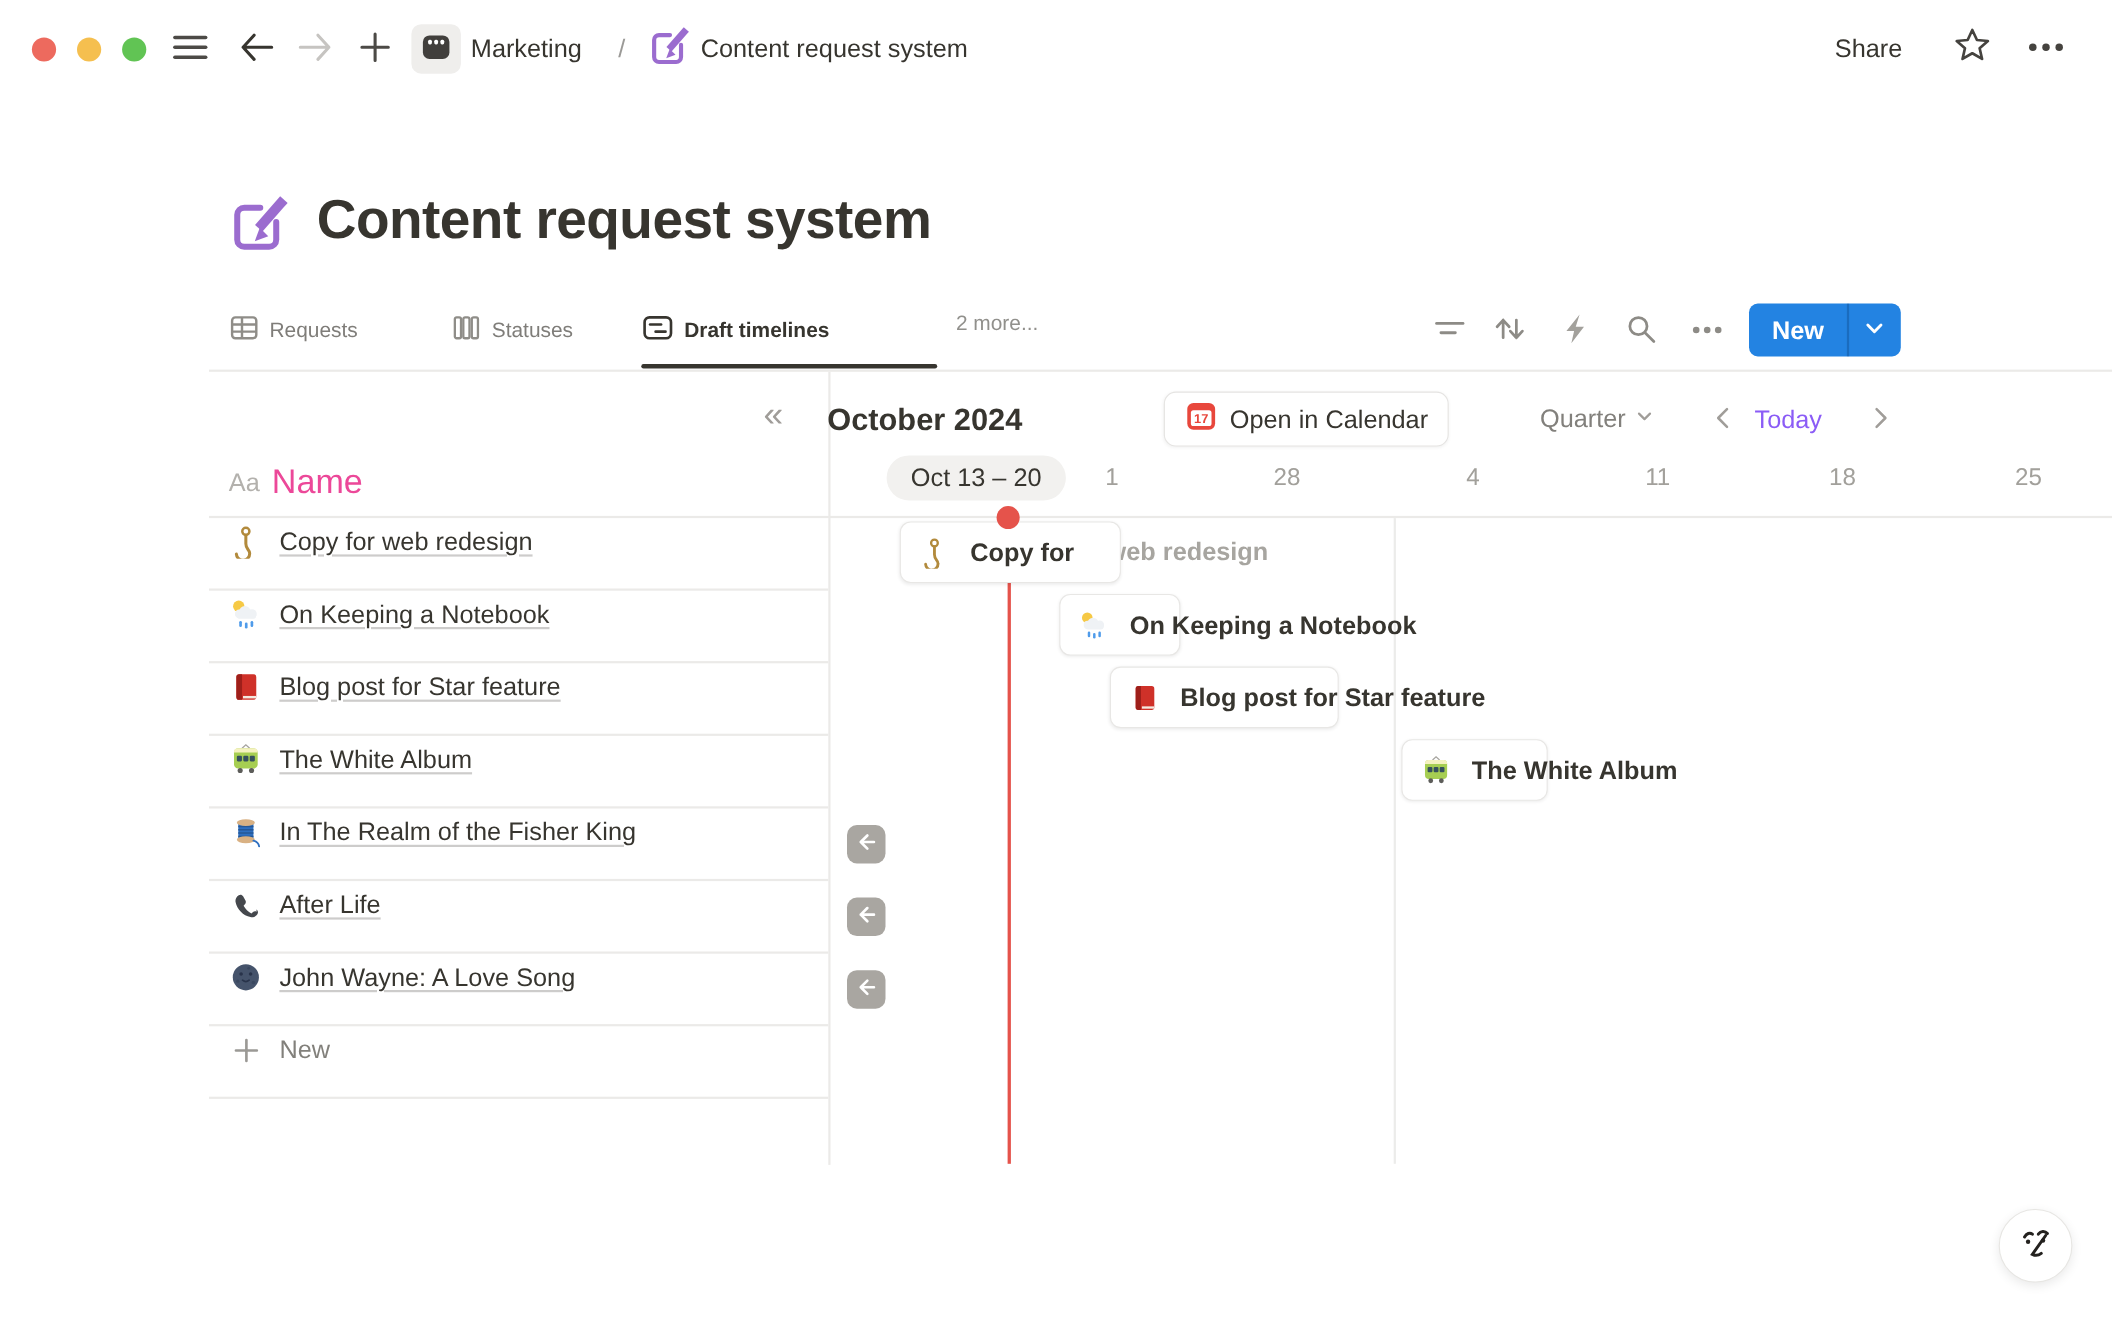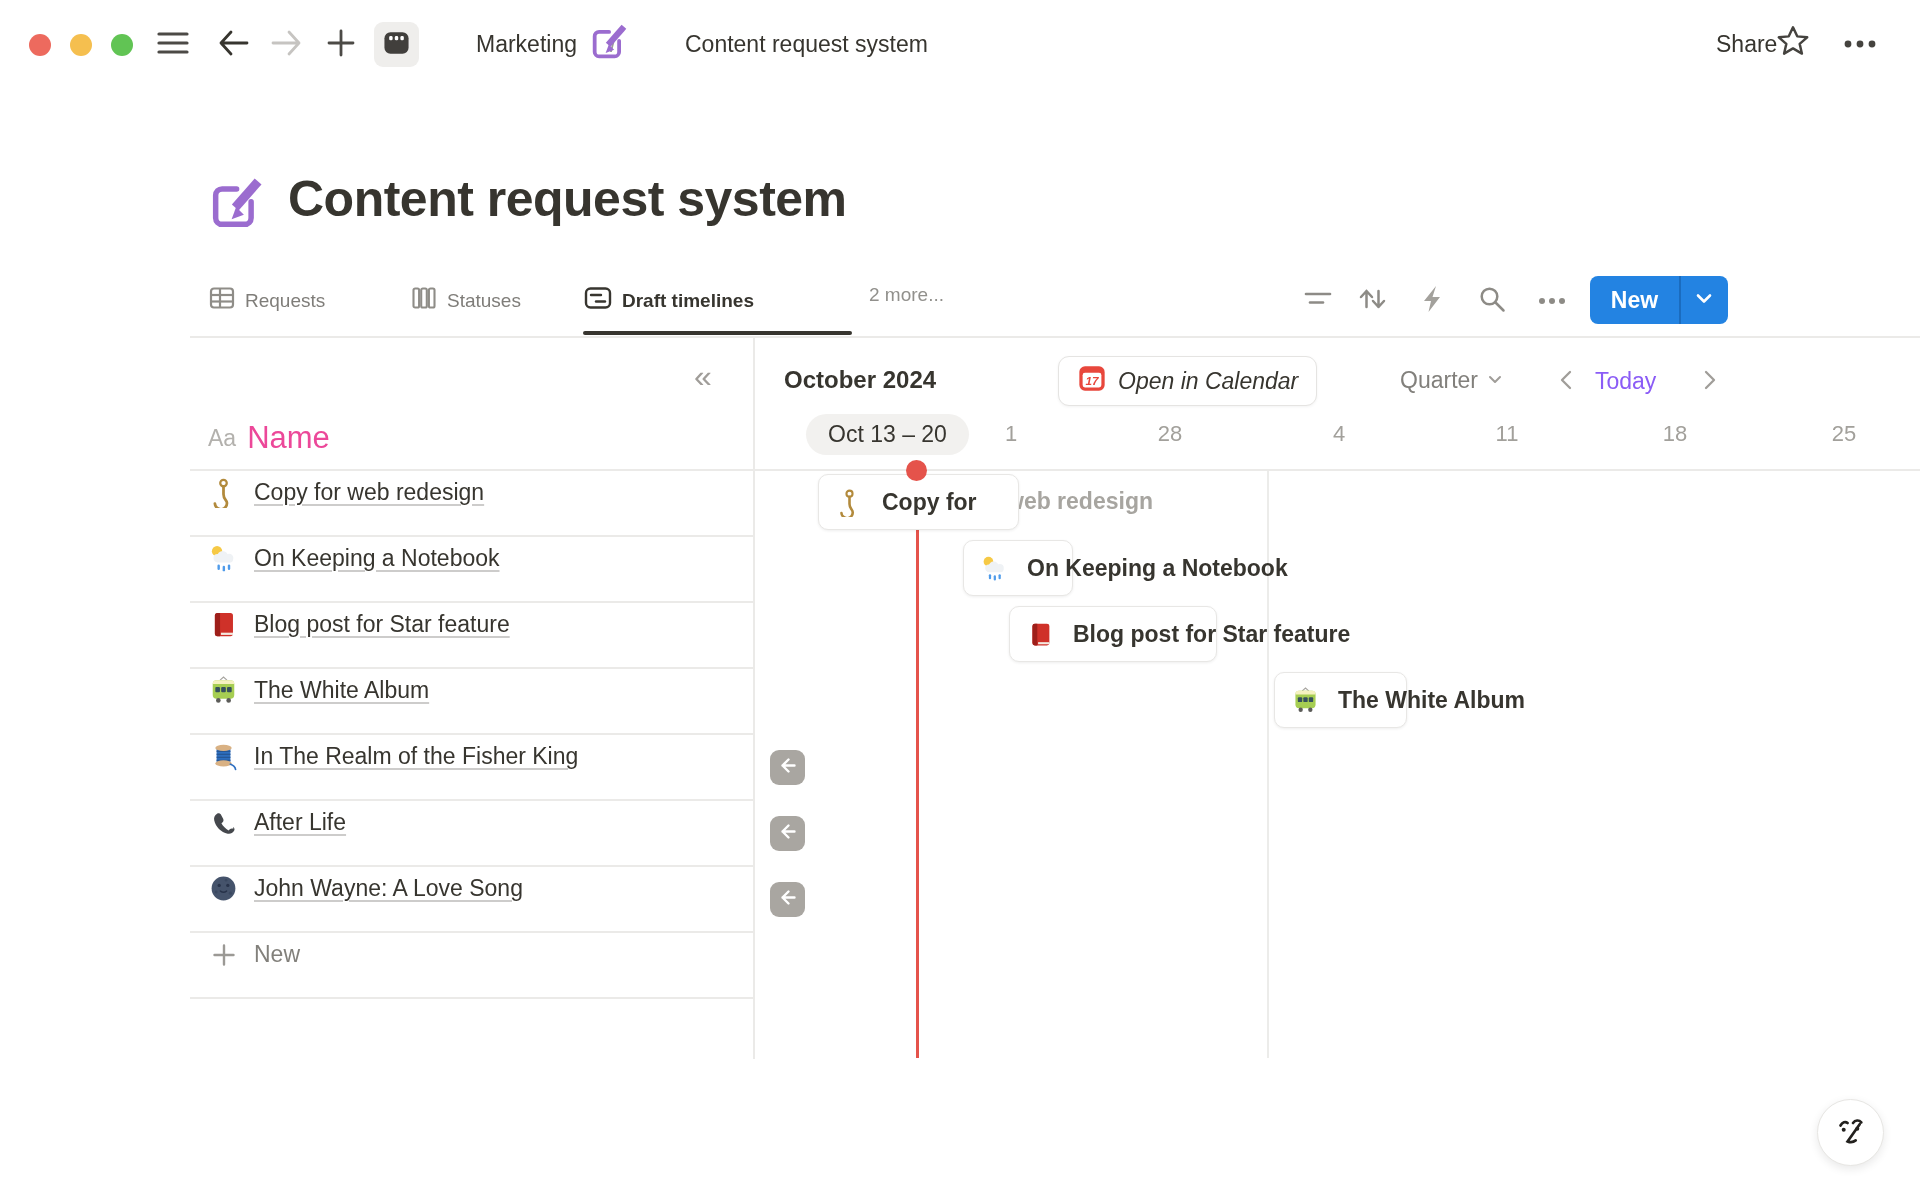--- a/index.html
+++ b/index.html
@@ -11,21 +11,21 @@
   }
   .abs { position:absolute; }
   .hline { position:absolute; height:1.5px; background:#ebeae8; }
   .vline { position:absolute; width:1.5px; background:#ebeae8; }
   .txt { position:absolute; white-space:nowrap; }
 
   
   .tdot { position:absolute; top:34px; width:22px; height:22px; border-radius:50%; }
   .navbtn { position:absolute; top:28px; width:34px; height:34px; display:flex; align-items:center; justify-content:center; cursor:default; }
   .chip { position:absolute; left:374px; top:22px; width:45px; height:45px; background:#efeeec; border-radius:9px; display:flex; align-items:center; justify-content:center; }
-  .bc-text { font-size:23px; font-weight:500; color:#37352f; top:31px;margin-left:48px; }
+  .bc-text { font-size:23px; font-weight:500; color:#37352f; top:31px; }
 
   
   .page-h1 { left:288px; top:170px; font-size:50px; font-weight:700; letter-spacing:-0.5px; color:#37352f; }
 
   
   .tab { position:absolute; top:284px; display:flex; align-items:center; gap:9px; font-size:19px; font-weight:500; color:#7f7d79; cursor:pointer; }
   .tab.active { color:#37352f; font-weight:600; }
   .toolicon { position:absolute; top:285px; width:32px; height:32px; display:flex; align-items:center; justify-content:center; }
 
   .new-btn { position:absolute; left:1590px; top:276px; width:138px; height:48px; background:#2383e2; border-radius:8px; display:flex; }
@@ -34,21 +34,21 @@
   .new-btn .chev { flex:1; display:flex; align-items:center; justify-content:center; }
 
   
   .trow { position:absolute; left:208px; width:540px; height:47px; display:flex; align-items:center; gap:15px;text-align:right; }
   .trow .name { font-size:23px; font-weight:500; color:#37352f; text-decoration:underline; text-decoration-color:rgba(55,53,47,0.25); text-decoration-thickness:1.5px; text-underline-offset:4px; }
   .rowicon { width:31px; height:31px; flex:none; display:flex; align-items:center; justify-content:center; }
 
   
   .pill { position:absolute; left:806px; top:414px; height:41px; padding:0 22px; background:#f2f1ef; border-radius:21px; display:flex; align-items:center; font-size:23px; font-weight:500; color:#37352f; z-index:3; }
   .datelbl { position:absolute; top:421px; transform:translateX(-50%); font-size:22px; color:#a2a09b; z-index:1; }
-  .opencal { position:absolute; left:1058px; top:356px; height:50px; padding:0 18px; display:flex; align-items:center; gap:11px; background:#fff; border:1px solid #e5e4e2; border-radius:11px; box-shadow:0 1px 3px rgba(0,0,0,0.05); font-size:23px; font-weight:500; color:#37352f;font-style:italic; }
+  .opencal { position:absolute; left:1058px; top:356px; height:50px; padding:0 18px; display:flex; align-items:center; gap:11px; background:#fff; border:1px solid #e5e4e2; border-radius:11px; box-shadow:0 1px 3px rgba(0,0,0,0.05); font-size:23px; font-weight:500; color:#37352f; }
   .card { position:absolute; height:56px; background:#fff; border:1px solid #e8e7e5; border-radius:10px; box-shadow:0 1px 3px rgba(15,15,15,0.07); display:flex; align-items:center; gap:17px; padding:0 15px; z-index:2; }
   .card .clabel { font-size:23px; font-weight:600; color:#37352f; white-space:nowrap; }
   .overflow-lbl { position:absolute; font-size:23px; font-weight:600; color:#a7a5a0; white-space:nowrap; z-index:1; }
   .scrollbtn { position:absolute; left:770px; width:35px; height:35px; background:#a9a6a1; border-radius:9px; display:flex; align-items:center; justify-content:center; z-index:2; }
   .redline { position:absolute; left:916px; top:470px; width:3px; height:588px; background:#e5534b; z-index:1; }
   .reddot { position:absolute; left:906px; top:460px; width:21px; height:21px; border-radius:50%; background:#e5534b; z-index:4; }
   .gridline { position:absolute; left:1267px; top:471px; width:1.5px; height:587px; background:#ececea; }
 
   .ai-btn { position:absolute; left:1817px; top:1099px; width:67px; height:67px; border-radius:50%; background:#fff; border:1px solid #e7e6e3; box-shadow:0 3px 10px rgba(0,0,0,0.09); display:flex; align-items:center; justify-content:center; }
 </style>
@@ -368,21 +368,21 @@
   <div class="trow" style="top:931px">
     <span class="rowicon">
         <svg width="26" height="26" viewBox="0 0 26 26">
           <path d="M13 3.5v19M3.5 13h19" stroke="#9b9995" stroke-width="2.4" stroke-linecap="round"></path>
         </svg>
       </span>
     <span style="font-size:23px;color:#82807b">New</span>
   </div>
   <div class="hline" style="left:190px;width:563px;top:997px"></div>
 
-  <span class="txt" style="left:784px;top:366px;font-size:24px;font-weight:600">October 2024</span>
+  <span class="txt" style="left:752px;top:366px;font-size:28px;font-weight:600">October 2024</span>
 
   <div class="opencal">
     <span>
       <svg width="30" height="30" viewBox="0 0 32 32">
           <rect x="2.5" y="3.5" width="27" height="26" rx="6" fill="#e8473c"></rect>
           <rect x="6" y="10.5" width="20" height="15.5" rx="2.5" fill="#ffffff"></rect>
           <text x="16" y="23" font-size="12.5" font-weight="bold" fill="#e8473c" text-anchor="middle" font-family="Liberation Sans, sans-serif">17</text>
         </svg>
     </span>
     <span>Open in Calendar</span>

